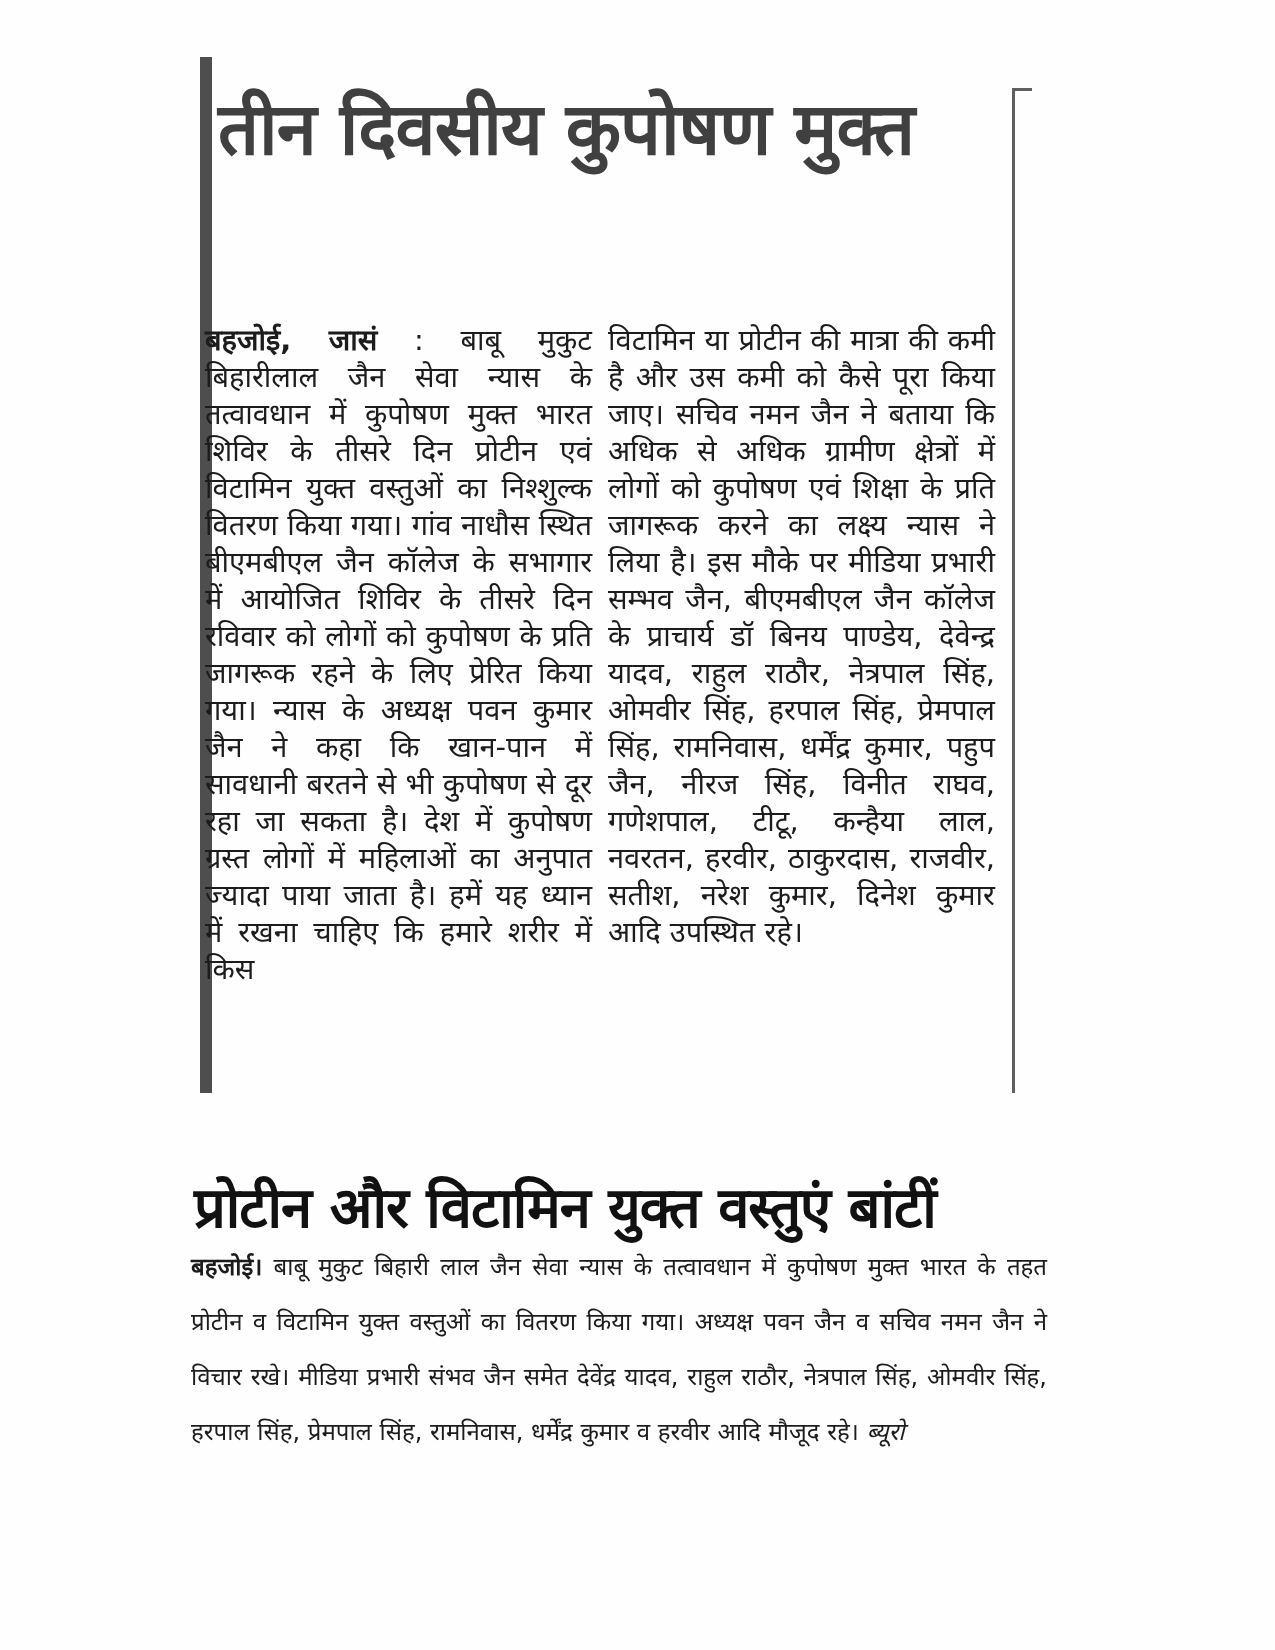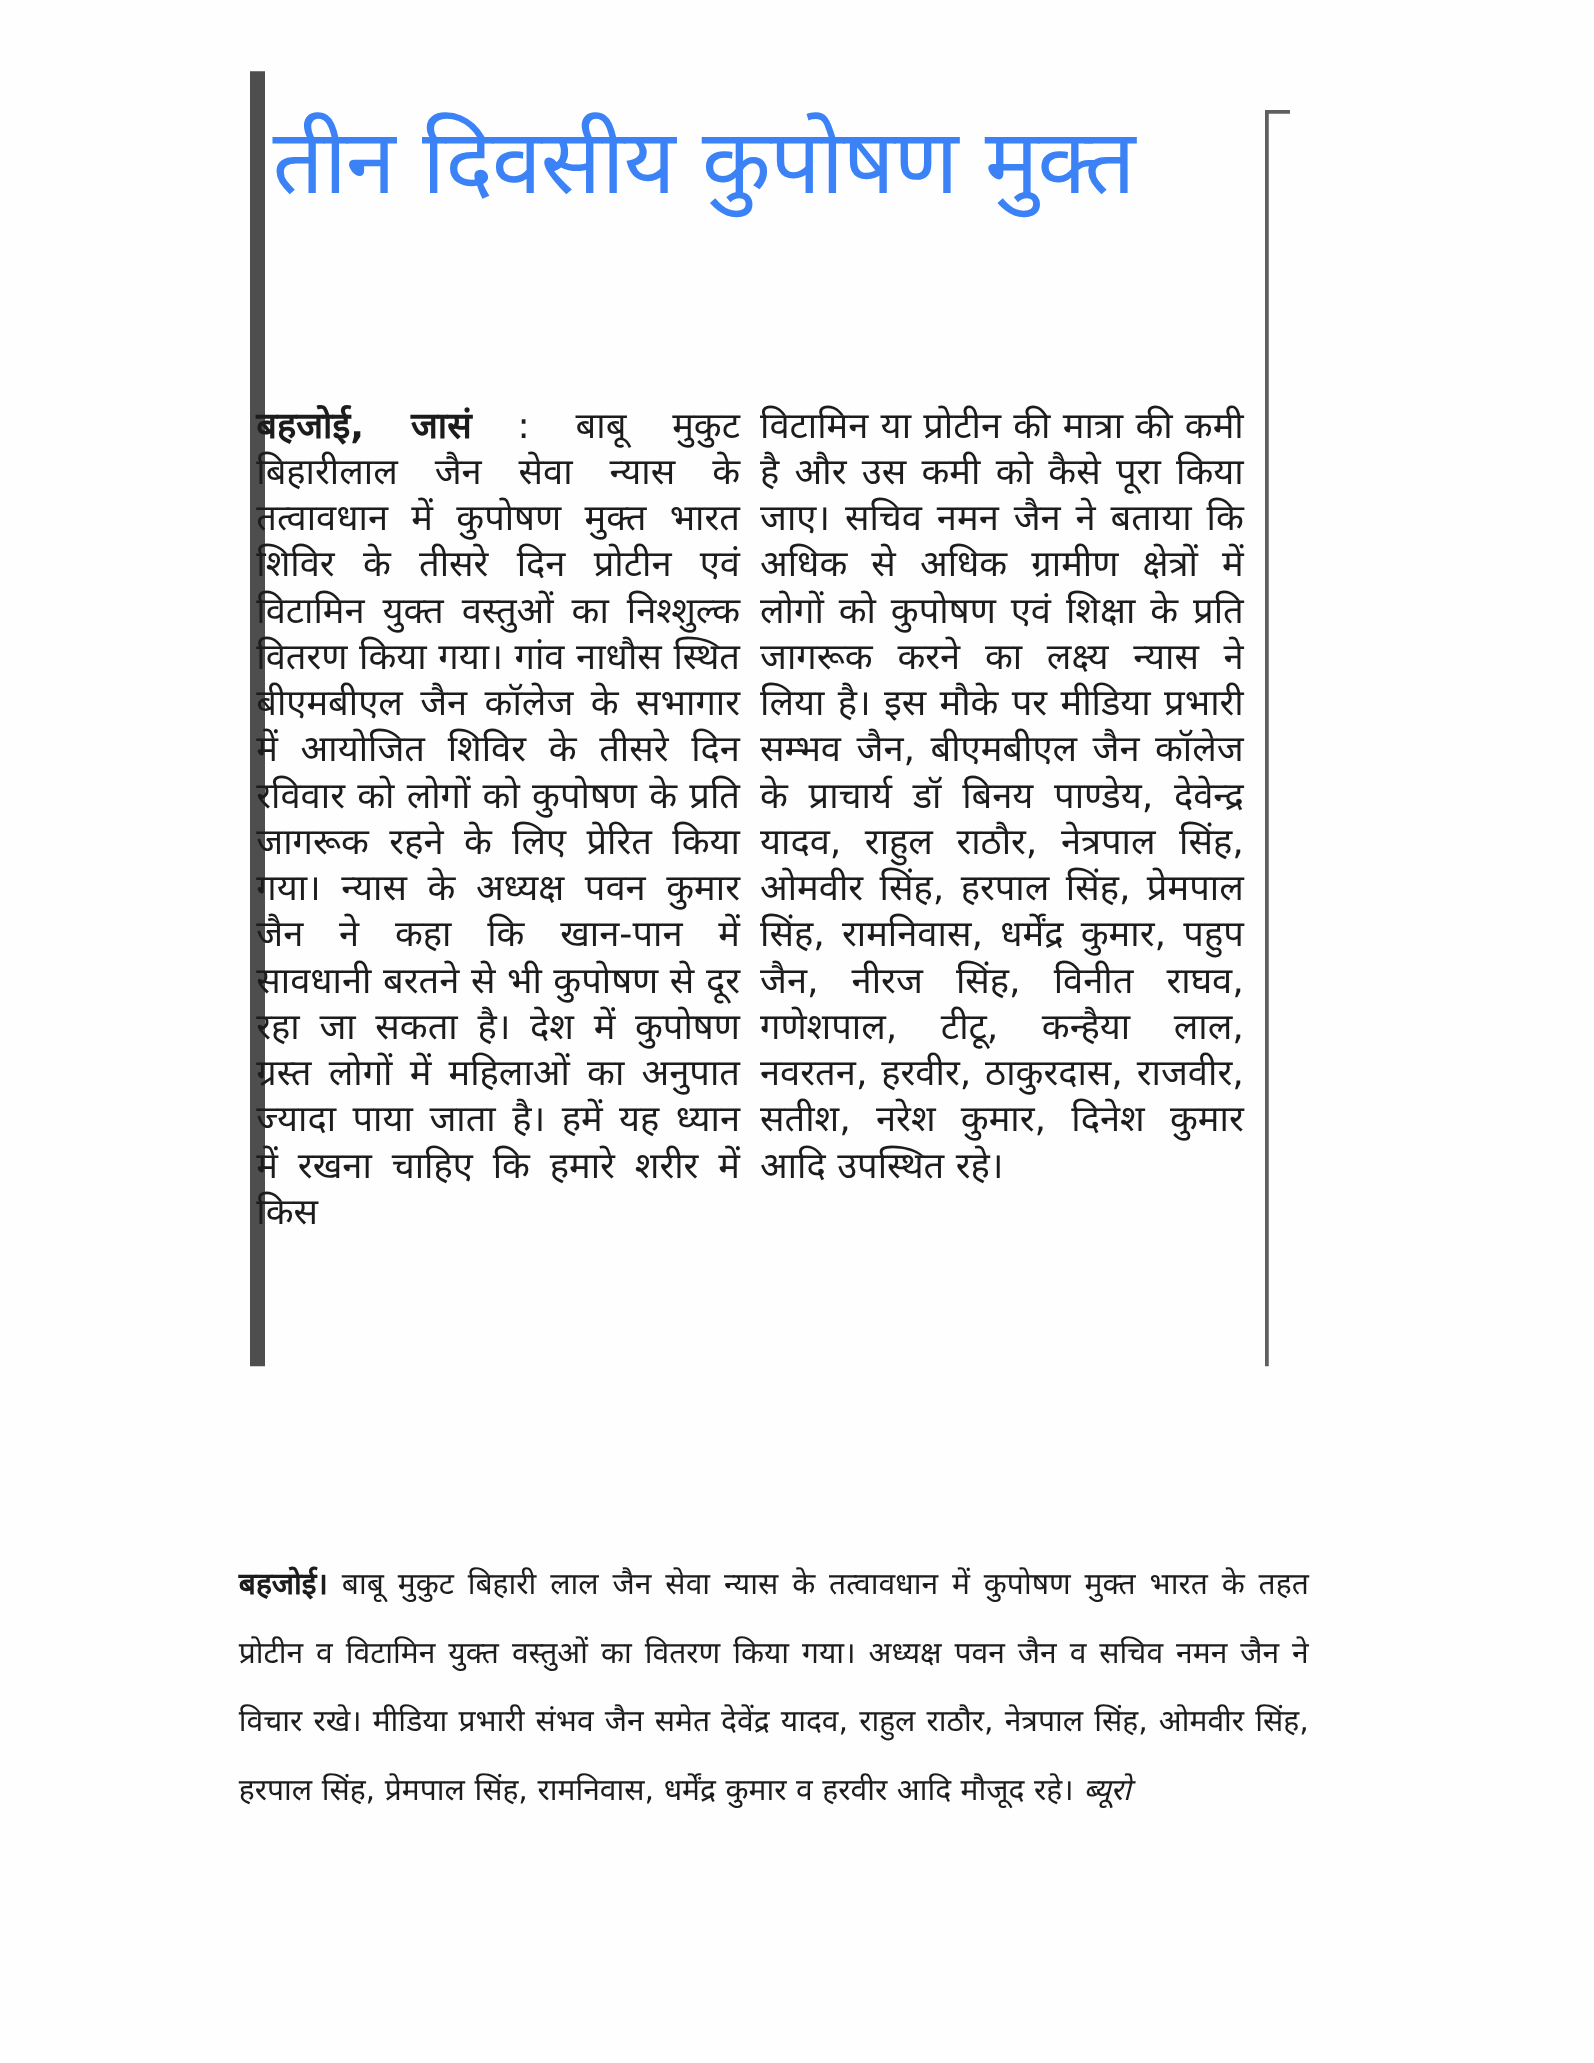--- a/index.html
+++ b/index.html
@@ -43,23 +43,23 @@
     background: #5f5f5f;
   }
   .headline-main {
     position: absolute;
     left: 218px;
     top: 72px;
     width: 760px;
     margin: 0;
     font-size: 72px;
     line-height: 114px;
-    font-weight: normal;
+    font-weight: bold;
     letter-spacing: -1px;
-    color: #3b82f6;
+    color: #404040;
   }
   .headline-main span { display: block; }
   .columns {
     position: absolute;
     left: 205px;
     top: 322px;
     width: 790px;
     display: flex;
     gap: 16px;
   }
@@ -111,18 +111,19 @@
 
   <div class="columns">
     <div class="col">
       <span class="bold">बहजोई, जासं</span><span> : बाबू मुकुट बिहारीलाल जैन सेवा न्यास के तत्वावधान में कुपोषण मुक्त भारत शिविर के तीसरे दिन प्रोटीन एवं विटामिन युक्त वस्तुओं का निश्शुल्क वितरण किया गया। गांव नाधौस स्थित बीएमबीएल जैन कॉलेज के सभागार में आयोजित शिविर के तीसरे दिन रविवार को लोगों को कुपोषण के प्रति जागरूक रहने के लिए प्रेरित किया गया। न्यास के अध्यक्ष पवन कुमार जैन ने कहा कि खान-पान में सावधानी बरतने से भी कुपोषण से दूर रहा जा सकता है। देश में कुपोषण ग्रस्त लोगों में महिलाओं का अनुपात ज्यादा पाया जाता है। हमें यह ध्यान में रखना चाहिए कि हमारे शरीर में किस</span>
     </div>
     <div class="col">
       <span>विटामिन या प्रोटीन की मात्रा की कमी है और उस कमी को कैसे पूरा किया जाए। सचिव नमन जैन ने बताया कि अधिक से अधिक ग्रामीण क्षेत्रों में लोगों को कुपोषण एवं शिक्षा के प्रति जागरूक करने का लक्ष्य न्यास ने लिया है। इस मौके पर  मीडिया प्रभारी सम्भव जैन, बीएमबीएल जैन कॉलेज के प्राचार्य डॉ बिनय पाण्डेय, देवेन्द्र यादव, राहुल राठौर, नेत्रपाल सिंह, ओमवीर सिंह, हरपाल सिंह, प्रेमपाल सिंह, रामनिवास, धर्मेंद्र कुमार, पहुप जैन, नीरज सिंह, विनीत राघव, गणेशपाल, टीटू, कन्हैया लाल, नवरतन, हरवीर, ठाकुरदास, राजवीर, सतीश, नरेश कुमार, दिनेश कुमार आदि उपस्थित रहे।</span>
     </div>
   </div>
 
+  <h2 class="headline-secondary">प्रोटीन और विटामिन युक्त वस्तुएं बांटीं</h2>
 
   <p class="secondary-body">
     <span class="bold">बहजोई।</span><span> बाबू मुकुट बिहारी लाल जैन सेवा न्यास के तत्वावधान में कुपोषण मुक्त भारत के तहत प्रोटीन व विटामिन युक्त वस्तुओं का वितरण किया गया। अध्यक्ष पवन जैन व सचिव नमन जैन ने विचार रखे। मीडिया प्रभारी संभव जैन समेत देवेंद्र यादव, राहुल राठौर, नेत्रपाल सिंह, ओमवीर सिंह, हरपाल सिंह, प्रेमपाल सिंह, रामनिवास, धर्मेंद्र कुमार व हरवीर आदि मौजूद रहे। </span><span class="italic">ब्यूरो</span>
   </p>
 
 </div>
 
 </body></html>

